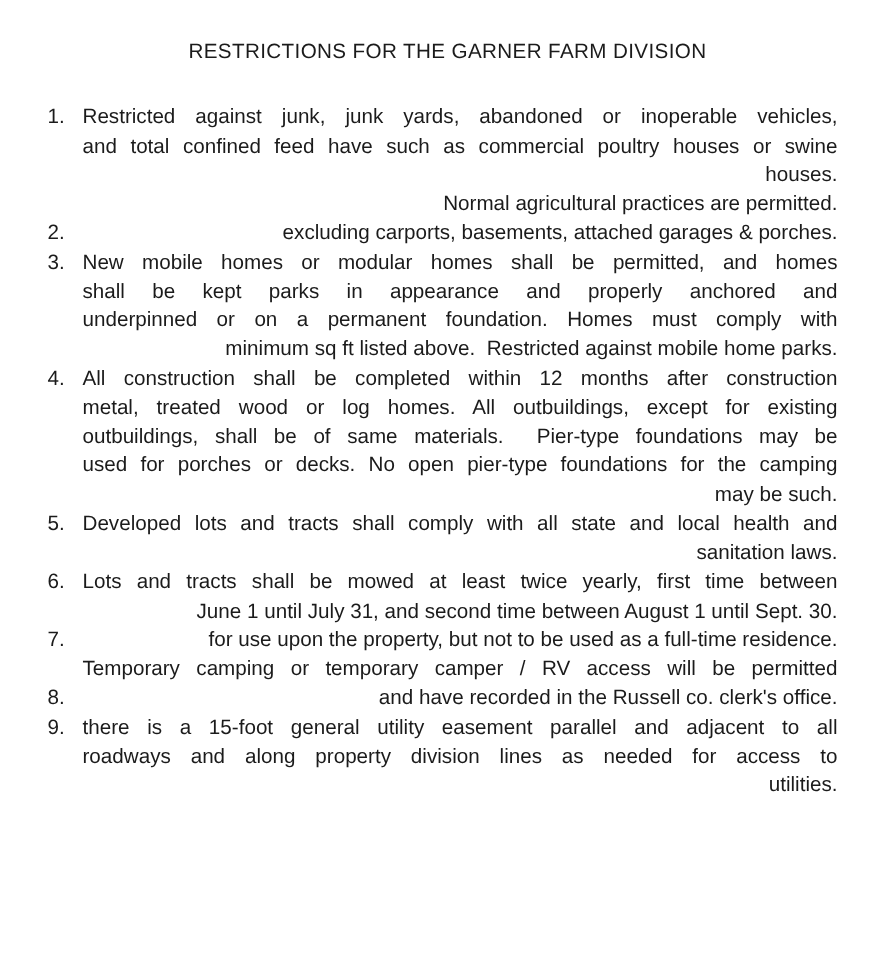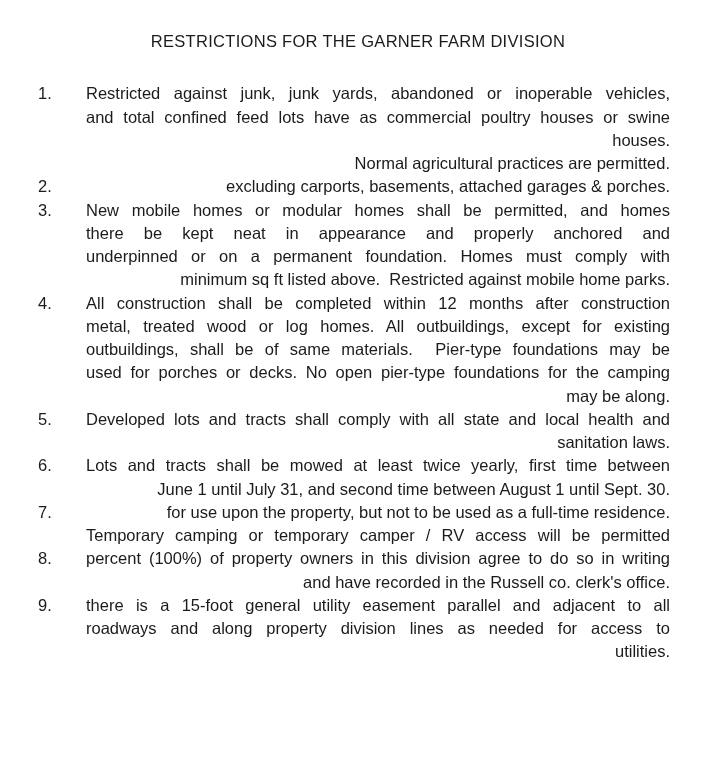--- a/index.html
+++ b/index.html
@@ -46,61 +46,60 @@
     flex: 1;
     min-width: 0;
   }
   .line {
     text-align: right;
   }
   .line.just {
     text-align: justify;
     text-align-last: justify;
     text-justify: inter-word;
-    margin-left: 20px;
   }
 </style>
 </head>
 <body>
 
 <div class="page">
   <h1 class="title">RESTRICTIONS FOR THE GARNER FARM DIVISION</h1>
   <ol class="list">
       <li class="item">
         <span class="num">1.</span>
         <div class="body">
           <div class="line just">Restricted against junk, junk yards, abandoned or inoperable vehicles,</div>
-          <div class="line just">and total confined feed lots have as commercial poultry houses or swine</div>
+          <div class="line just">and total confined feed have such as commercial poultry houses or swine</div>
           <div class="line">houses.</div>
           <div class="line">Normal agricultural practices are permitted.</div>
         </div>
       </li>
       <li class="item">
         <span class="num">2.</span>
         <div class="body">
           <div class="line">excluding carports, basements, attached garages &amp; porches.</div>
         </div>
       </li>
       <li class="item">
         <span class="num">3.</span>
         <div class="body">
           <div class="line just">New mobile homes or modular homes shall be permitted, and homes</div>
-          <div class="line just">there be kept neat in appearance and properly anchored and</div>
+          <div class="line just">shall be kept parks in appearance and properly anchored and</div>
           <div class="line just">underpinned or on a permanent foundation. Homes must comply with</div>
           <div class="line">minimum sq ft listed above.&nbsp; Restricted against mobile home parks.</div>
         </div>
       </li>
       <li class="item">
         <span class="num">4.</span>
         <div class="body">
           <div class="line just">All construction shall be completed within 12 months after construction</div>
           <div class="line just">metal, treated wood or log homes. All outbuildings, except for existing</div>
           <div class="line just">outbuildings, shall be of same materials.&nbsp; Pier-type foundations may be</div>
           <div class="line just">used for porches or decks. No open pier-type foundations for the camping</div>
-          <div class="line">may be along.</div>
+          <div class="line">may be such.</div>
         </div>
       </li>
       <li class="item">
         <span class="num">5.</span>
         <div class="body">
           <div class="line just">Developed lots and tracts shall comply with all state and local health and</div>
           <div class="line">sanitation laws.</div>
         </div>
       </li>
       <li class="item">
@@ -113,21 +112,20 @@
       <li class="item">
         <span class="num">7.</span>
         <div class="body">
           <div class="line">for use upon the property, but not to be used as a full-time residence.</div>
           <div class="line just">Temporary camping or temporary camper / RV access will be permitted</div>
         </div>
       </li>
       <li class="item">
         <span class="num">8.</span>
         <div class="body">
-          <div class="line just">percent (100%) of property owners in this division agree to do so in writing</div>
           <div class="line">and have recorded in the Russell co. clerk's office.</div>
         </div>
       </li>
       <li class="item">
         <span class="num">9.</span>
         <div class="body">
           <div class="line just">there is a 15-foot general utility easement parallel and adjacent to all</div>
           <div class="line just">roadways and along property division lines as needed for access to</div>
           <div class="line">utilities.</div>
         </div>

